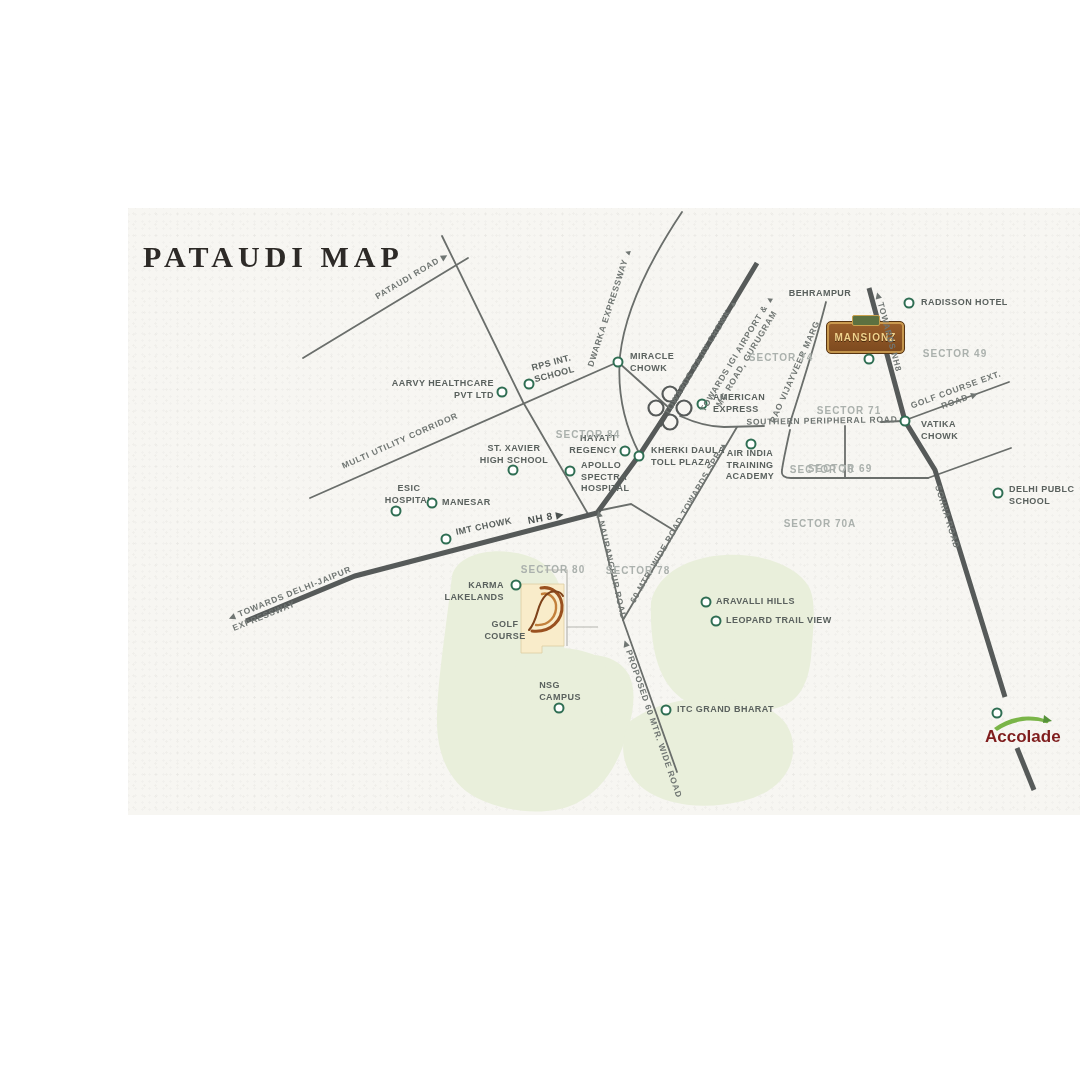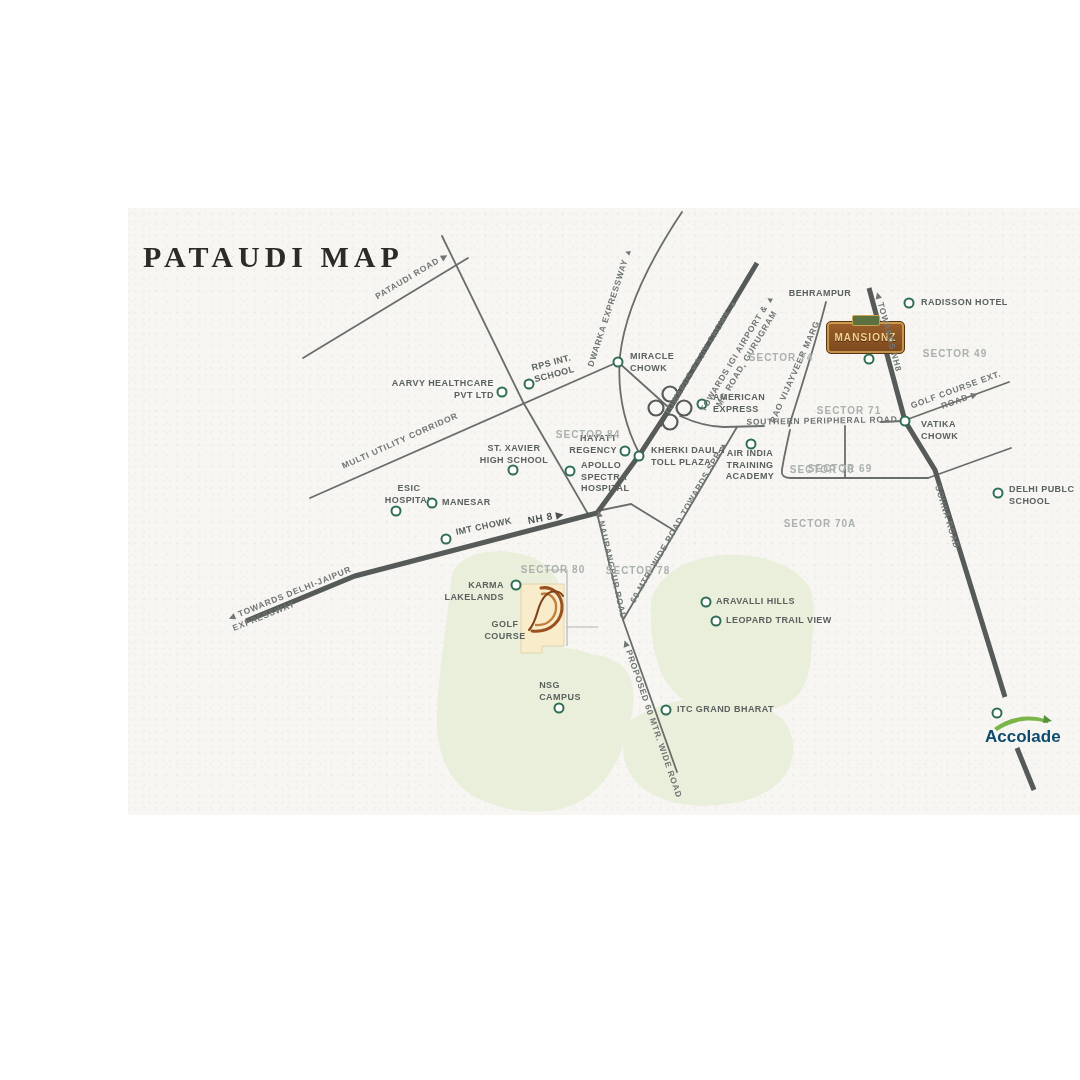--- a/index.html
+++ b/index.html
@@ -19,21 +19,21 @@
   .sector-label{color:#abb1ad;font-size:10px;letter-spacing:1px;font-weight:700;margin-top:28px;}
   .marker{position:absolute;width:11px;height:11px;box-sizing:border-box;border:2px solid #2f6e53;
     border-radius:50%;background:#ffffff;transform:translate(-50%,-50%);}
   #mansionz-sign{position:absolute;left:826px;top:321px;width:77px;height:31px;border-radius:5px;
     background:linear-gradient(180deg,#9a5f2b,#7c491e);border:1px solid #583512;
     box-shadow:inset 0 0 0 2px rgba(224,180,95,.7);display:flex;align-items:center;justify-content:center;}
   #mansionz-sign .sign-text{font-weight:700;font-size:10px;letter-spacing:1.1px;color:#f1d28c;
     text-shadow:0 1px 0 #4c2c0e;}
   #mansionz-tab{position:absolute;left:50%;top:-7px;transform:translateX(-50%);width:26px;height:9px;
     background:#5d7140;border:1px solid #caa14e;border-radius:2px;}
-  #accolade-text{position:absolute;left:985px;top:727px;font-weight:700;font-size:17px;color:#0c4a6e;letter-spacing:0;}
+  #accolade-text{position:absolute;left:985px;top:727px;font-weight:700;font-size:17px;color:#7f1d1d;letter-spacing:0;}
 </style>
 </head>
 <body>
 
 <div id="stage">
   <div id="map-bg"></div>
 
   <svg id="map-svg" viewBox="0 0 1080 1080">
 
     <g fill="#e9efdb" stroke="none">

